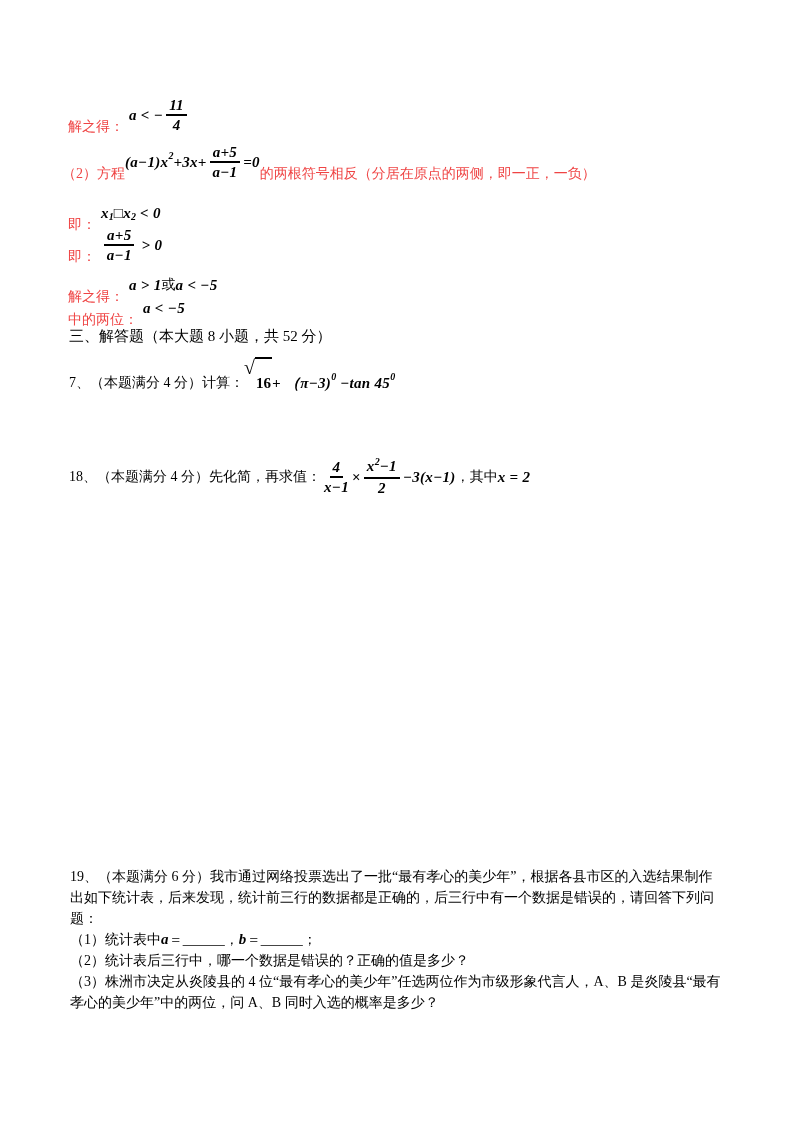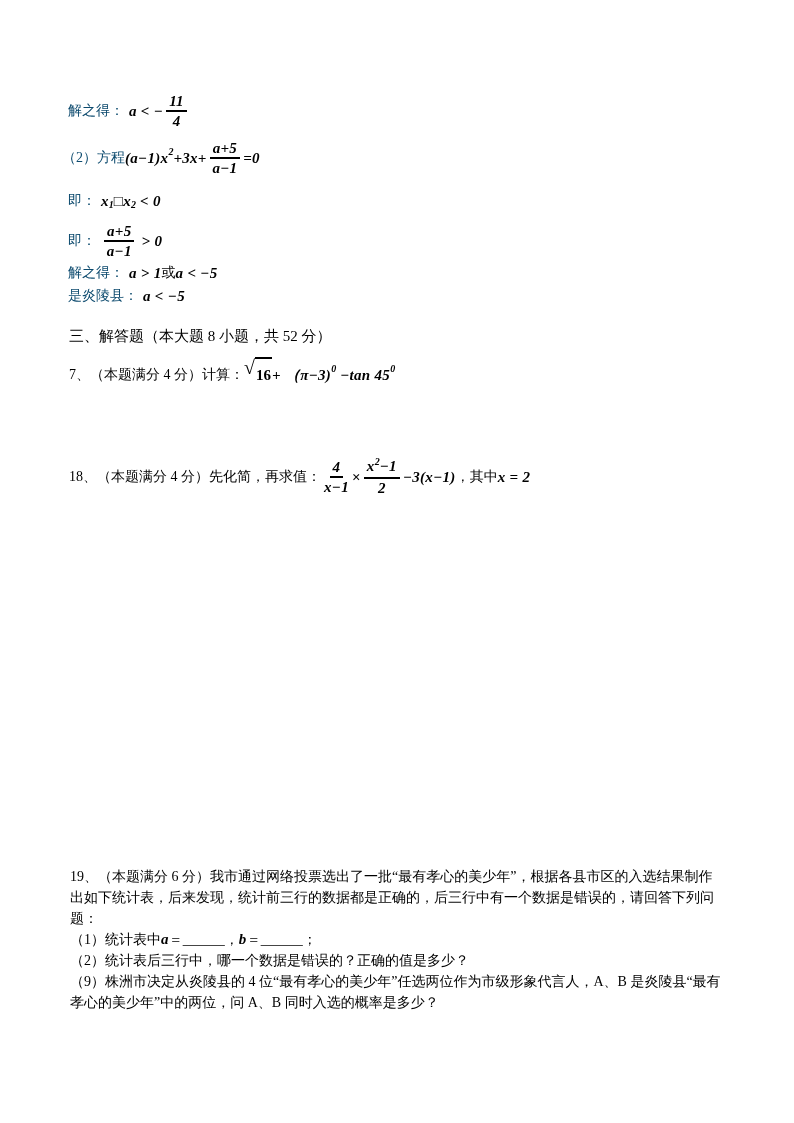--- a/index.html
+++ b/index.html
@@ -13,21 +13,21 @@
     color:#000000;
     overflow:hidden;
   }
   .line{
     position:absolute;
     display:flex;
     align-items:center;
     white-space:pre;
     line-height:20px;
   }
-  .red{color:#0c4a6e;}
+  .red{color:#ef4444;margin-top:24px;}
   .lbl{font-size:14px;}
   .lbl-gap{margin-right:5px;}
   .math{
     font-family:"Liberation Serif","DejaVu Serif",serif;
     font-weight:bold;
     font-style:italic;
     font-size:15px;
     letter-spacing:.3px;
   }
   .frac{
@@ -66,21 +66,21 @@
     font-weight:bold;
     font-style:normal;
     font-size:20px;
     line-height:20px;
   }
   .radicand{
     border-top:2px solid #000;
     font-weight:bold;
     font-size:15px;
     line-height:17px;
-    padding:8px 1px;
+    padding:16px 1px;
   }
   .heading{
     position:absolute;
     font-weight:normal;
     font-size:15px;
     white-space:pre;
   }
   .qtext{font-size:14px;}
   .para{
     position:absolute;
@@ -106,20 +106,21 @@
 
   <div class="line" style="top:140px;left:62px;">
     <span class="red lbl">（2）方程</span>
     <span class="math">(a−1)x</span><span class="math sup">2</span>
     <span class="math">+3x+</span>
     <span class="frac math">
       <span class="num">a+5</span>
       <span class="den">a−1</span>
     </span>
     <span class="math">=0</span>
+    <span class="red lbl">的两根符号相反（分居在原点的两侧，即一正，一负）</span>
   </div>
 
   <div class="line" style="top:191px;left:68px;">
     <span class="red lbl lbl-gap">即：</span>
     <span class="math">x</span><span class="math sub">1</span><span class="math" style="font-style:normal;">□</span><span class="math">x</span><span class="math sub">2</span><span class="math"> &lt; 0</span>
   </div>
 
   <div class="line" style="top:223px;left:68px;">
     <span class="red lbl lbl-gap">即：</span>
     <span class="frac math">
@@ -130,21 +131,21 @@
   </div>
 
   <div class="line" style="top:263px;left:68px;">
     <span class="red lbl lbl-gap">解之得：</span>
     <span class="math">a &gt; 1</span>
     <span class="qtext">或</span>
     <span class="math">a &lt; −5</span>
   </div>
 
   <div class="line" style="top:286px;left:68px;">
-    <span class="red lbl lbl-gap">是炎陵县：</span>
+    <span class="red lbl lbl-gap">中的两位：</span>
     <span class="math">a &lt; −5</span>
   </div>
 
   <div class="heading" style="top:327px;left:69px;">三、解答题（本大题 8 小题，共 52 分）</div>
 
   <div class="line" style="top:357px;left:69px;">
     <span class="qtext">7、（本题满分 4 分）计算：</span>
     <span class="sqrt">
       <span class="sqrt-sign">√</span>
       <span class="radicand">16</span>
@@ -166,16 +167,16 @@
     </span>
     <span class="math">−3(x−1)</span>
     <span class="qtext">，其中</span>
     <span class="math">x = 2</span>
   </div>
 
   <div class="para" style="top:866px;left:70px;width:652px;">
     <p>19、（本题满分 6 分）我市通过网络投票选出了一批“最有孝心的美少年”，根据各县市区的入选结果制作出如下统计表，后来发现，统计前三行的数据都是正确的，后三行中有一个数据是错误的，请回答下列问题：</p>
     <p><span>（1）统计表中</span><span class="math">a</span><span class="blank">＝______</span><span>，</span><span class="math">b</span><span class="blank">＝______</span><span>；</span></p>
     <p>（2）统计表后三行中，哪一个数据是错误的？正确的值是多少？</p>
-    <p>（9）株洲市决定从炎陵县的 4 位“最有孝心的美少年”任选两位作为市级形象代言人，A、B 是炎陵县“最有孝心的美少年”中的两位，问 A、B 同时入选的概率是多少？</p>
+    <p>（3）株洲市决定从炎陵县的 4 位“最有孝心的美少年”任选两位作为市级形象代言人，A、B 是炎陵县“最有孝心的美少年”中的两位，问 A、B 同时入选的概率是多少？</p>
   </div>
 
 </div>
 
 </body></html>

